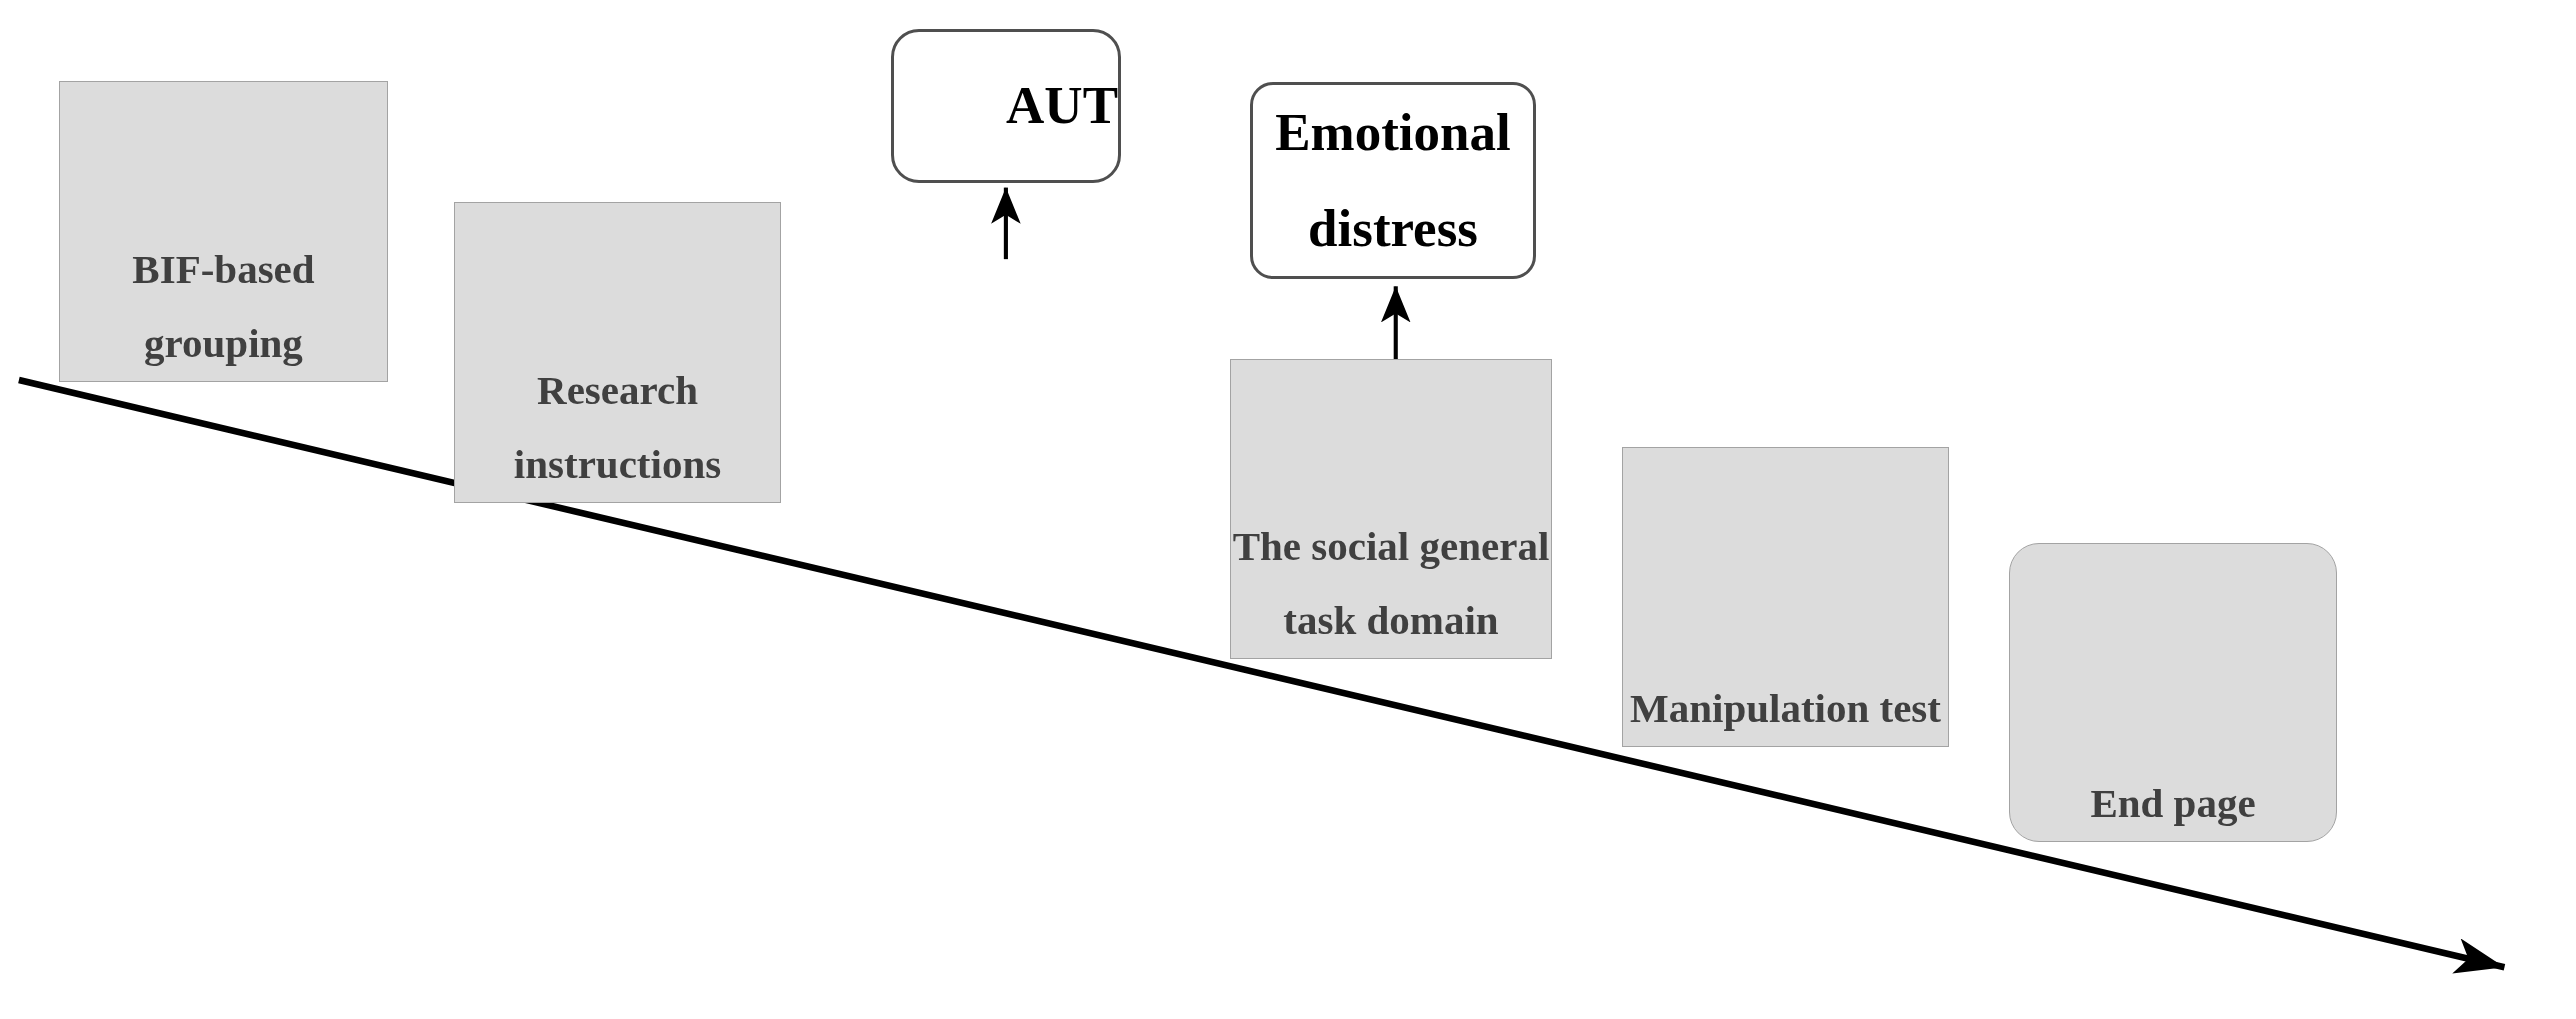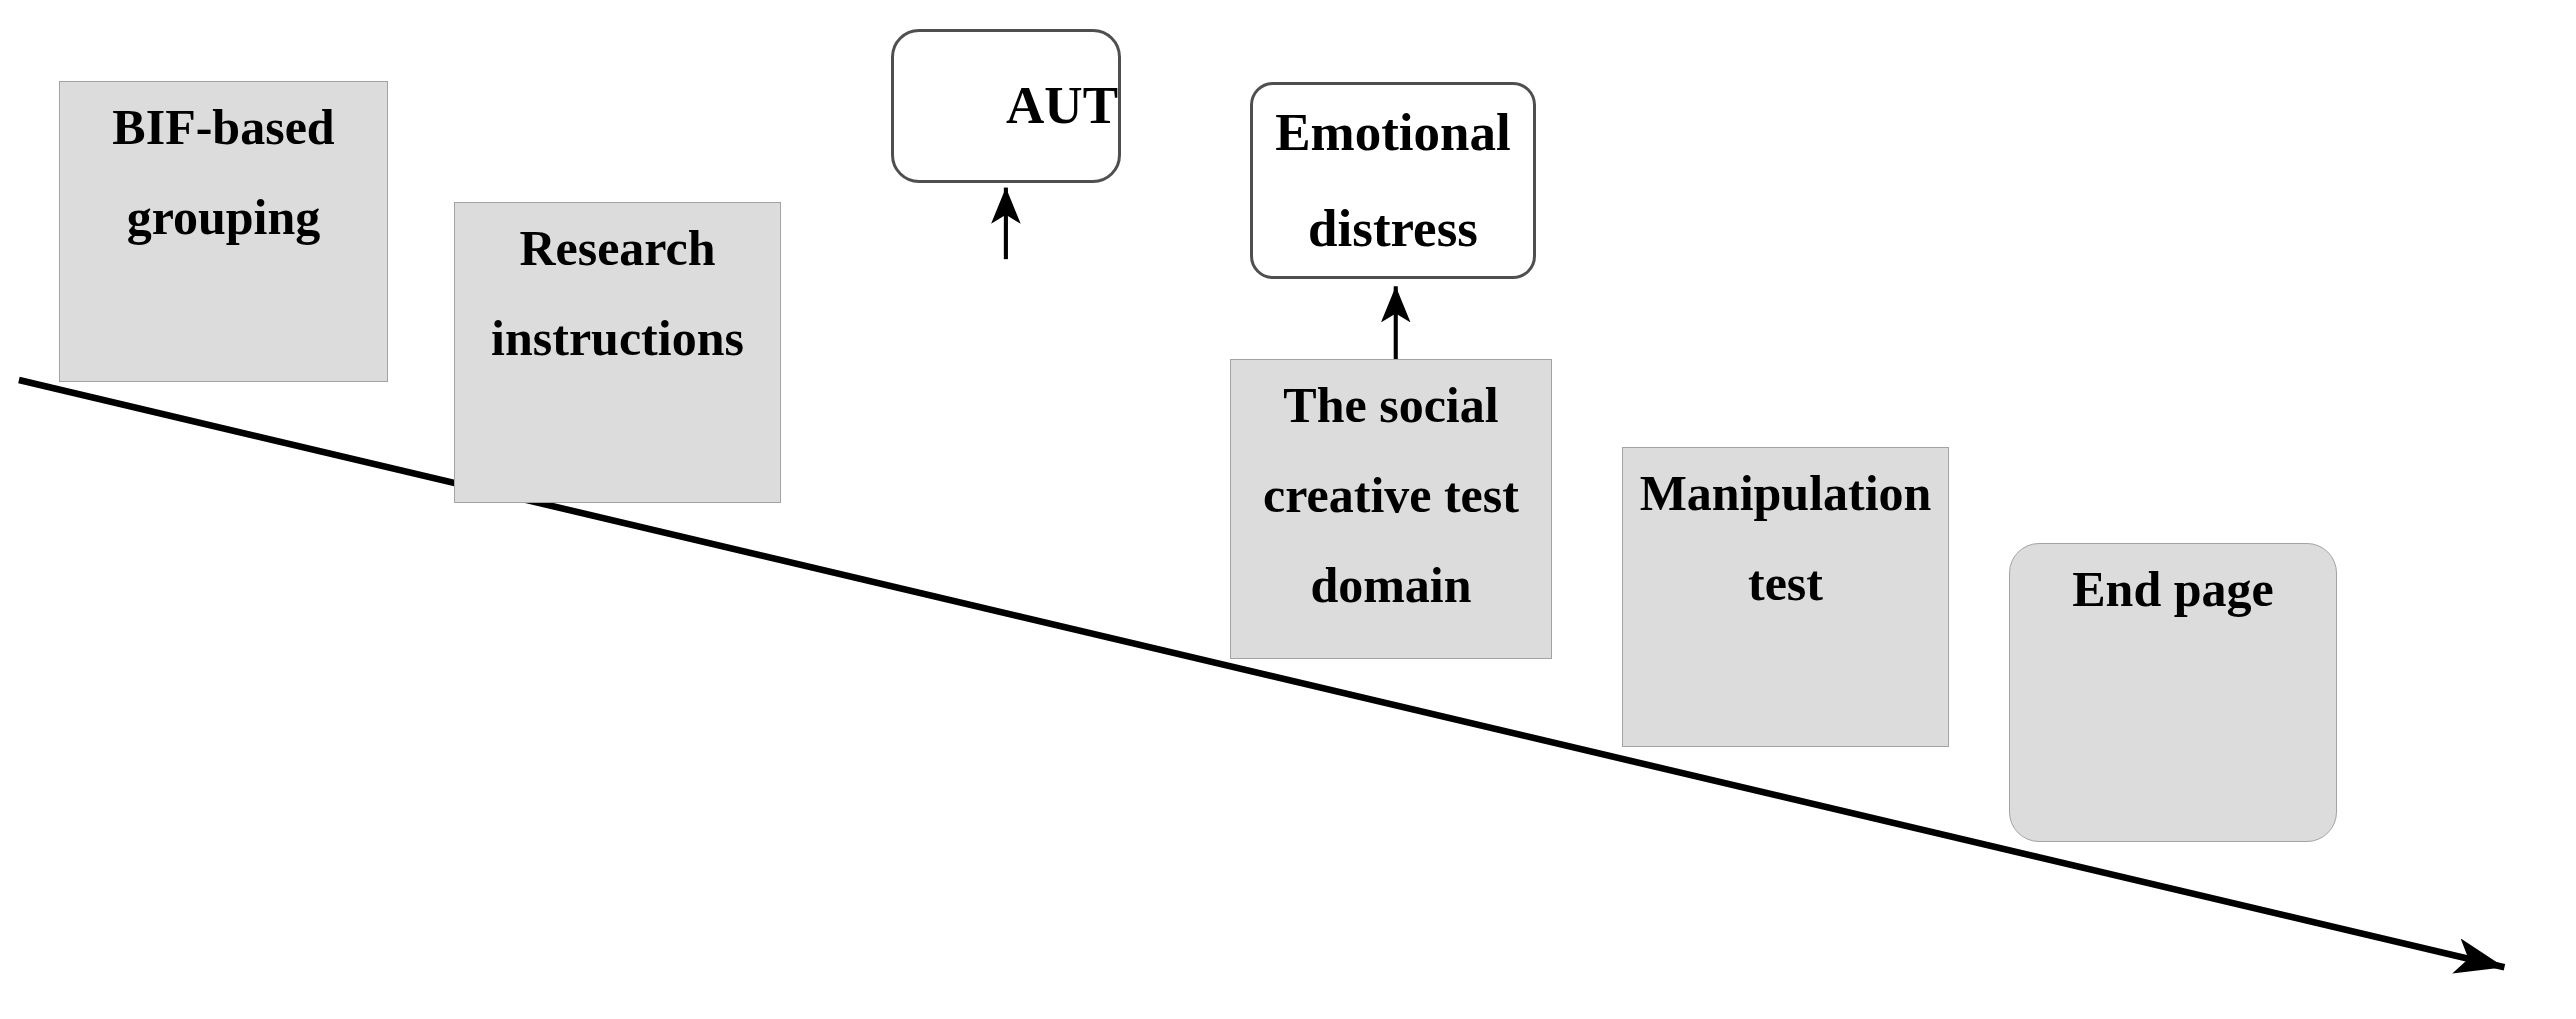--- a/index.html
+++ b/index.html
@@ -21,27 +21,27 @@
     top: 0;
     width: 2576px;
     height: 1020px;
   }
   .step {
     position: absolute;
     box-sizing: border-box;
     background: #dcdcdc;
     border: 1.6px solid #a3a3a3;
     display: flex;
-    align-items: flex-start;
+    align-items: flex-end;
     justify-content: center;
     text-align: center;
     font-weight: bold;
-    font-size: 50px;
+    font-size: 41px;
     line-height: 1.8;
-    color: #000000;
+    color: #404040;
   }
   .bubble {
     position: absolute;
     box-sizing: border-box;
     background: #ffffff;
     border: 3.3px solid #4f4f4f;
     display: flex;
     align-items: center;
     justify-content: flex-end;
     text-align: center;
@@ -84,21 +84,21 @@
   <div class="step" id="step-0">
     <span>BIF-based grouping</span>
   </div>
 
   <div class="step" id="step-1">
     <span>Research instructions</span>
   </div>
 
 
   <div class="step" id="step-3">
-    <span>The social creative test domain</span>
+    <span>The social general task domain</span>
   </div>
 
   <div class="step" id="step-4">
     <span>Manipulation test</span>
   </div>
 
   <div class="step" id="step-5">
     <span>End page</span>
   </div>
 

